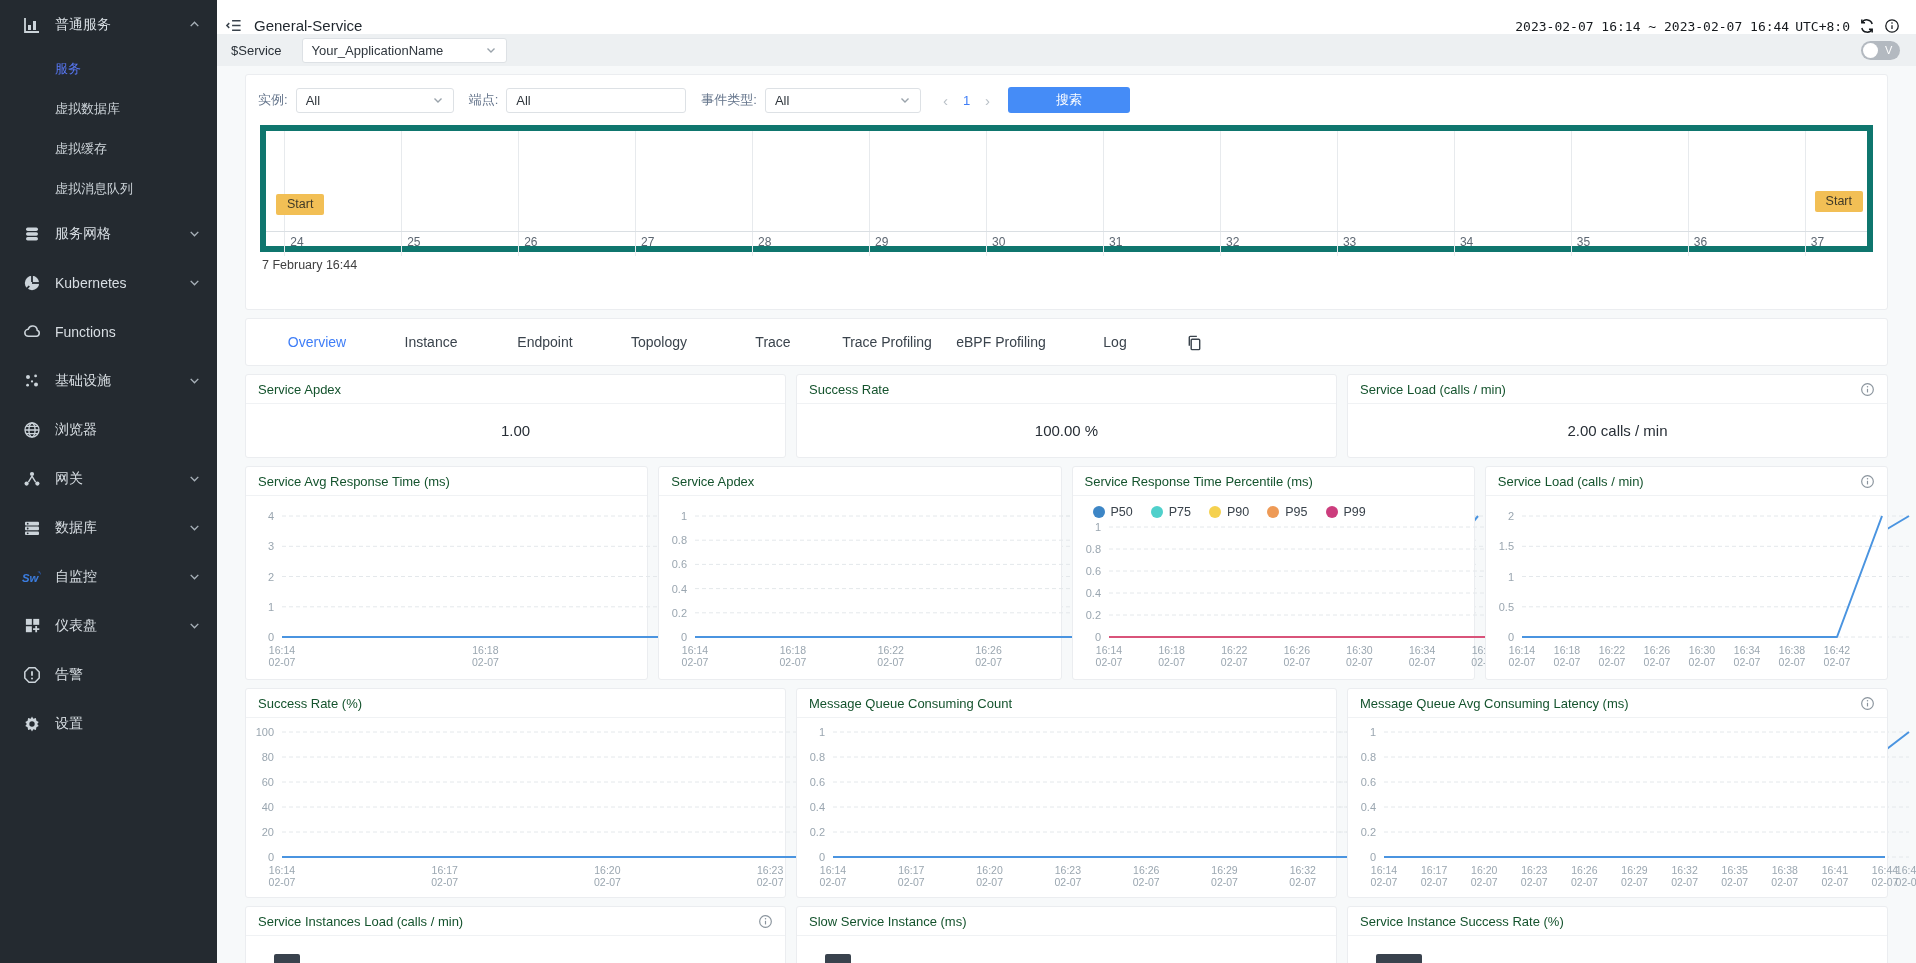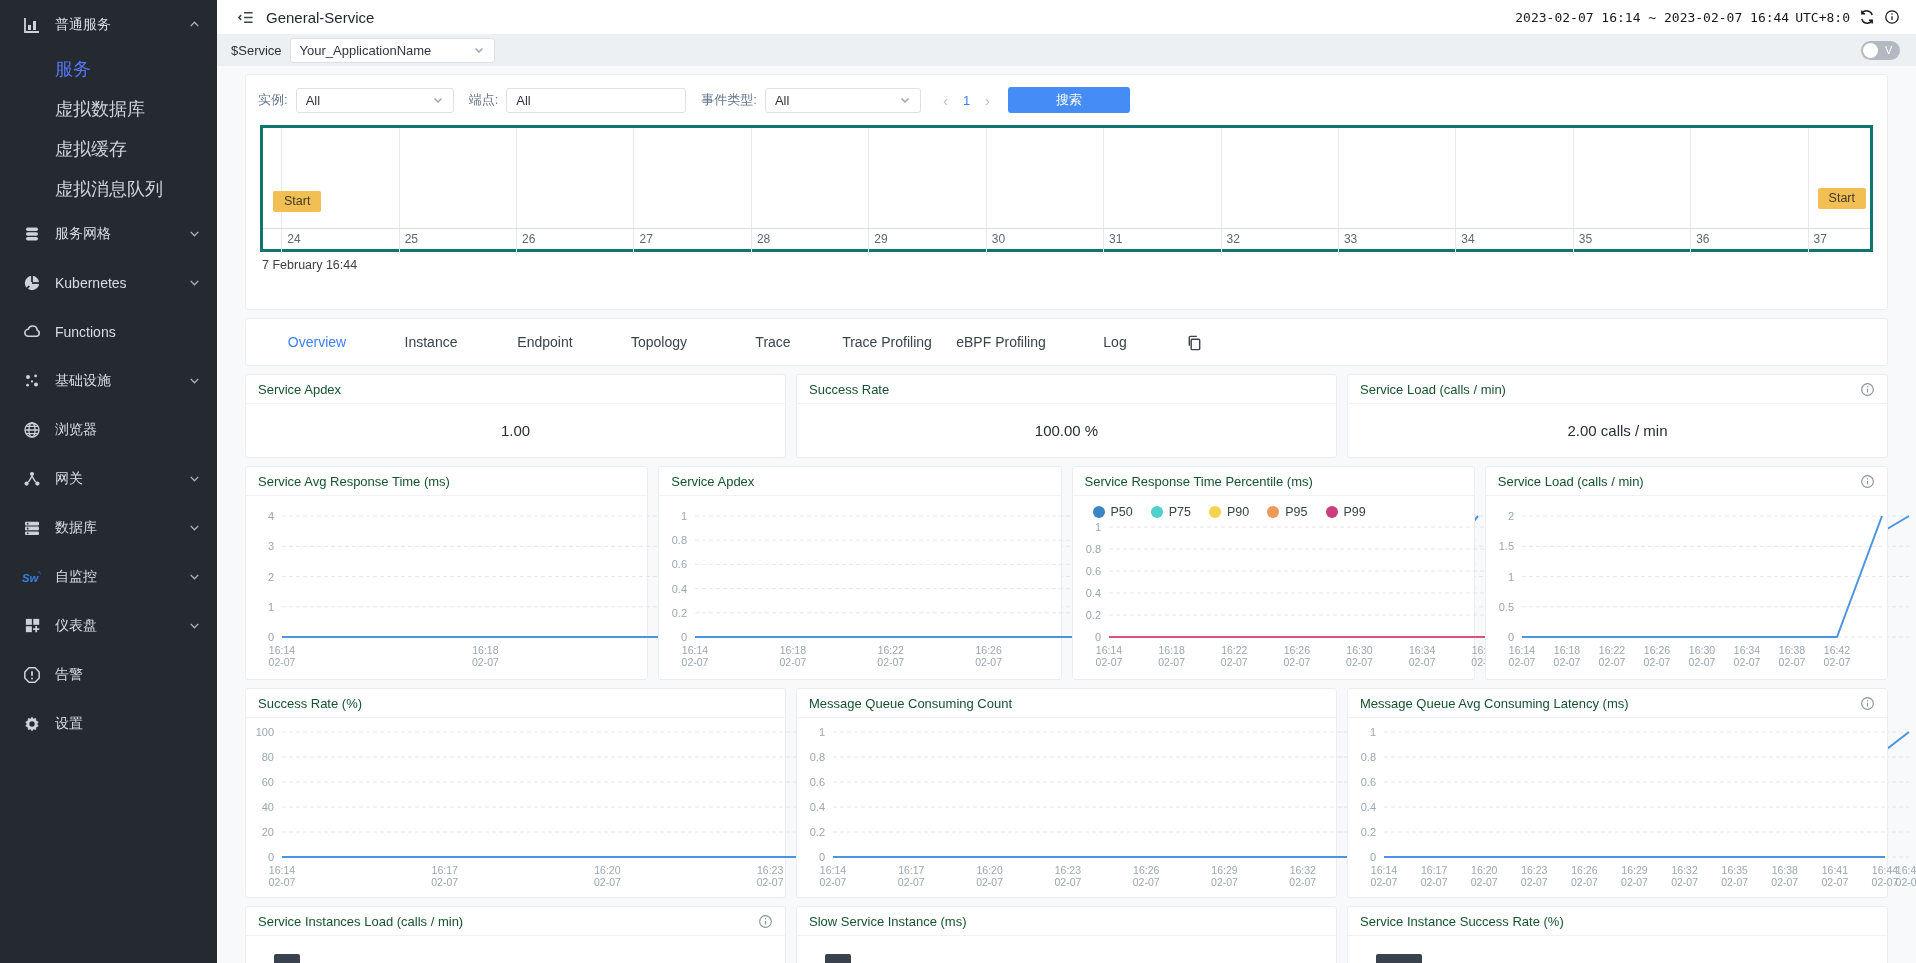--- a/index.html
+++ b/index.html
@@ -5,52 +5,52 @@
 *{margin:0;padding:0;box-sizing:border-box}
 html,body{width:1916px;height:963px;overflow:hidden}
 body{background:#f7f9fa;font-family:"Liberation Sans","DejaVu Sans",sans-serif;display:flex}
 
 .sidebar{width:217px;background:#242a30;flex-shrink:0;display:flex;flex-direction:column;overflow:hidden}
 .logo{height:54px;display:flex;align-items:flex-end;padding:0 0 14px 28px;color:#fff;font-size:20px;font-weight:bold;letter-spacing:.3px}
 .logo .cres{margin:0 0 9px 1px}
 .side-item{height:49px;display:flex;align-items:center;padding:0 16px 0 22px;font-size:14px;color:#d8dee3;cursor:pointer}
 .side-item .s-icon{width:20px;height:20px;margin-right:13px;display:inline-flex;align-items:center;justify-content:center;color:#ccd4da}
 .side-item .chev{margin-left:auto;color:#a9b2ba;display:inline-flex}
-.side-child{height:40px;line-height:40px;padding-left:55px;font-size:18px;color:#ced5da;cursor:pointer}
+.side-child{height:40px;line-height:40px;padding-left:55px;font-size:13px;color:#ced5da;cursor:pointer}
 .side-child.active{color:#5776f1}
 
 .main{flex:1;display:flex;flex-direction:column;min-width:0}
-.topbar{height:34px;background:#fff;display:flex;align-items:center;padding:0 16px 0 20px;flex-shrink:0}
+.topbar{height:34px;background:#fff;display:flex;align-items:flex-end;padding:0 16px 0 8px;flex-shrink:0}
 .collapse{display:inline-flex;cursor:pointer}
 .page-title{font-size:15px;color:#1f262d;margin-left:12px}
 .topbar-right{margin-left:auto;display:flex;align-items:center;gap:9px}
 .time-range,.tz{font-family:"DejaVu Sans Mono","Liberation Mono",monospace;font-size:13px;color:#15191d}
 .tz{margin-left:-3px}
 .tb-icon{display:inline-flex;color:#15191d;cursor:pointer}
-.service-bar{height:32px;background:#edf0f2;display:flex;align-items:center;padding:0 16px 0 14px;gap:8px;flex-shrink:0}
+.service-bar{height:32px;background:#edf0f2;display:flex;align-items:center;padding:0 16px 0 14px;gap:20px;flex-shrink:0}
 .svc-label{font-size:13px;color:#2a3138}
 .select{height:25px;border:1px solid #dde1e5;border-radius:3px;background:#fff;display:flex;align-items:center;padding:0 9px;font-size:13px;color:#30373e;cursor:pointer}
 .select .sel-chev{margin-left:auto;color:#9aa3ab;display:inline-flex}
 .w205{width:205px}.w158{width:158px}.w156{width:156px}
 .toggle{margin-left:auto;width:39px;height:19px;border-radius:10px;background:#b3b9c0;position:relative;display:flex;align-items:center;cursor:pointer}
 .knob{width:15px;height:15px;border-radius:50%;background:#fff;position:absolute;left:2px}
 .tog-label{margin-left:24px;font-size:11px;color:#fff}
 
 .content{padding:8px 28px 0;overflow:hidden}
 .card{background:#fff;border:1px solid #ebedf0;border-radius:3px}
 .panelA{height:236px;margin-bottom:8px;padding:10px 12px 0;position:relative}
 .filters{display:flex;align-items:center;height:30px;font-size:13px;color:#1f262d}
 .f-label{color:#64748b;margin:0 8px 0 0}
 .f-gap{margin-right:15px}
 .input{height:25px;width:180px;border:1px solid #dde1e5;border-radius:3px;background:#fff;font-size:13px;color:#30373e;padding:0 9px;font-family:inherit;outline:none}
 .pager{display:flex;align-items:center;gap:15px;margin:0 18px 0 22px;font-size:14px}
 .pg-arrow{color:#b9c0c7;cursor:pointer;font-size:15px}
 .pg-num{color:#3f7ef7;font-size:13px;cursor:pointer}
 .search-btn{width:122px;height:26px;background:#458cf7;color:#fff;border:none;border-radius:3px;font-size:13px;font-family:inherit;cursor:pointer}
-.tl-box{margin:10px 2px 0;border:3px solid #0f766e;height:127px;position:relative;background:#fff}
+.tl-box{margin:10px 2px 0;border:6px solid #0f766e;height:127px;position:relative;background:#fff}
 .tl-events{height:101px;position:relative;border-bottom:1px solid #dadfe3}
 .tl-axis{height:24px;position:relative}
 .tl-line{position:absolute;top:0;bottom:0;width:1px;background:#e7eaed}
 .tl-num{position:absolute;top:3px;font-size:12px;color:#5d6772}
 .tl-badge{position:absolute;background:#f2bf55;border-radius:2px;height:21px;line-height:21px;padding:0 11px;font-size:12.5px;color:#403a28;cursor:pointer}
 .b-left{left:10px;top:63px}
 .b-right{right:4px;top:60px}
 .tl-footer{margin:6px 0 0 4px;font-size:12.5px;color:#404040}
 
 .tabs{height:48px;display:flex;align-items:center;margin-bottom:8px;padding-left:14px}

